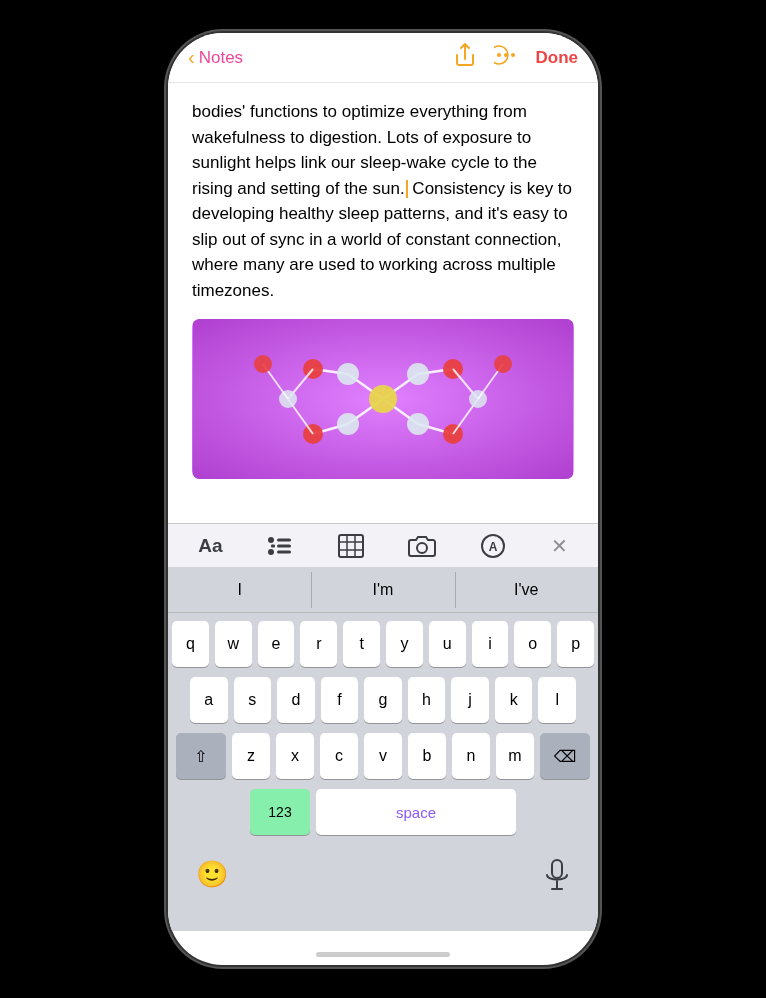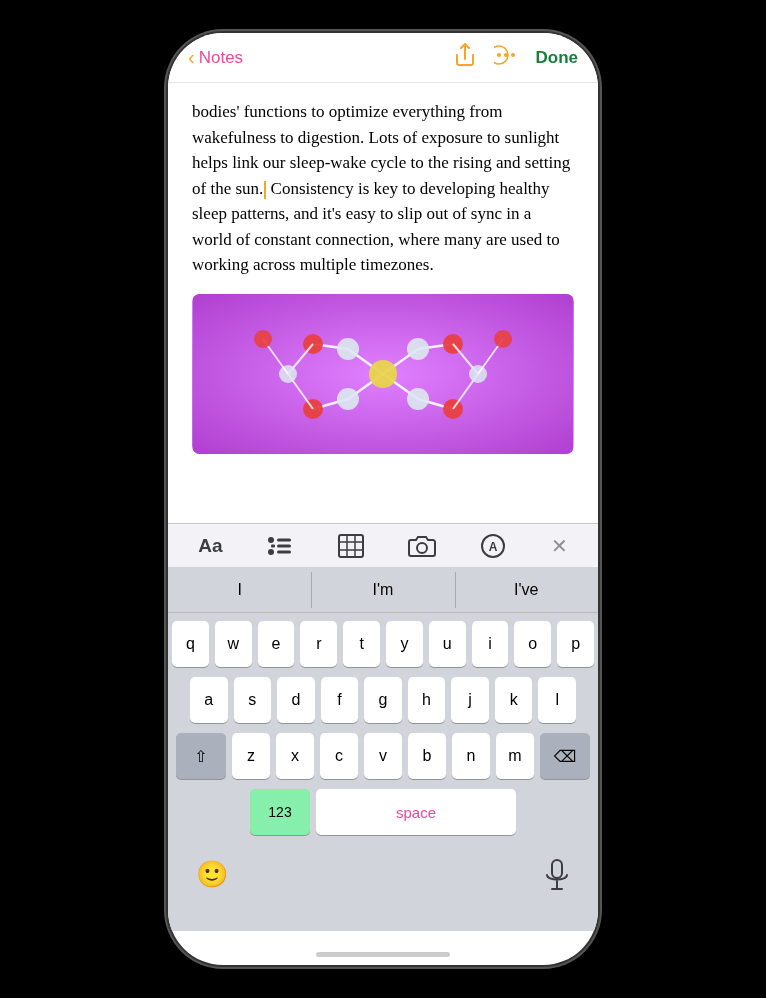--- a/index.html
+++ b/index.html
@@ -144,37 +144,37 @@
 
     .nav-icon {
       font-size: 20px;
       color: #f5a623;
       cursor: pointer;
     }
 
     .nav-done {
       font-size: 17px;
       font-weight: 600;
-      color: #15803d;
+      color: #ef4444;
       cursor: pointer;
     }
 
     
     .content-area {
       background: #fff;
       padding: 16px 24px;
       height: 440px;
       overflow: hidden;
     }
 
     .note-text {
       font-size: 17px;
       line-height: 1.5;
       color: #000;
-      font-family: Liberation Serif, serif;
+      font-family: Liberation Sans, sans-serif;
     }
 
     .text-cursor {
       display: inline-block;
       width: 2px;
       height: 18px;
       background: #f5a623;
       margin-left: 1px;
       vertical-align: middle;
       animation: blink 1s infinite;
@@ -301,21 +301,21 @@
       color: #000;
       font-size: 14px;
       min-width: 42px;
       max-width: 50px;
     }
 
     .key-space {
       flex: 4;
       max-width: 200px;
       font-size: 15px;
-      color: #ec4899;
+      color: #8b5cf6;
     }
 
     .key-return {
       background: #aab0bc;
       flex: 2;
       max-width: 90px;
       font-size: 14px;
     }
 
     .key-shift {

